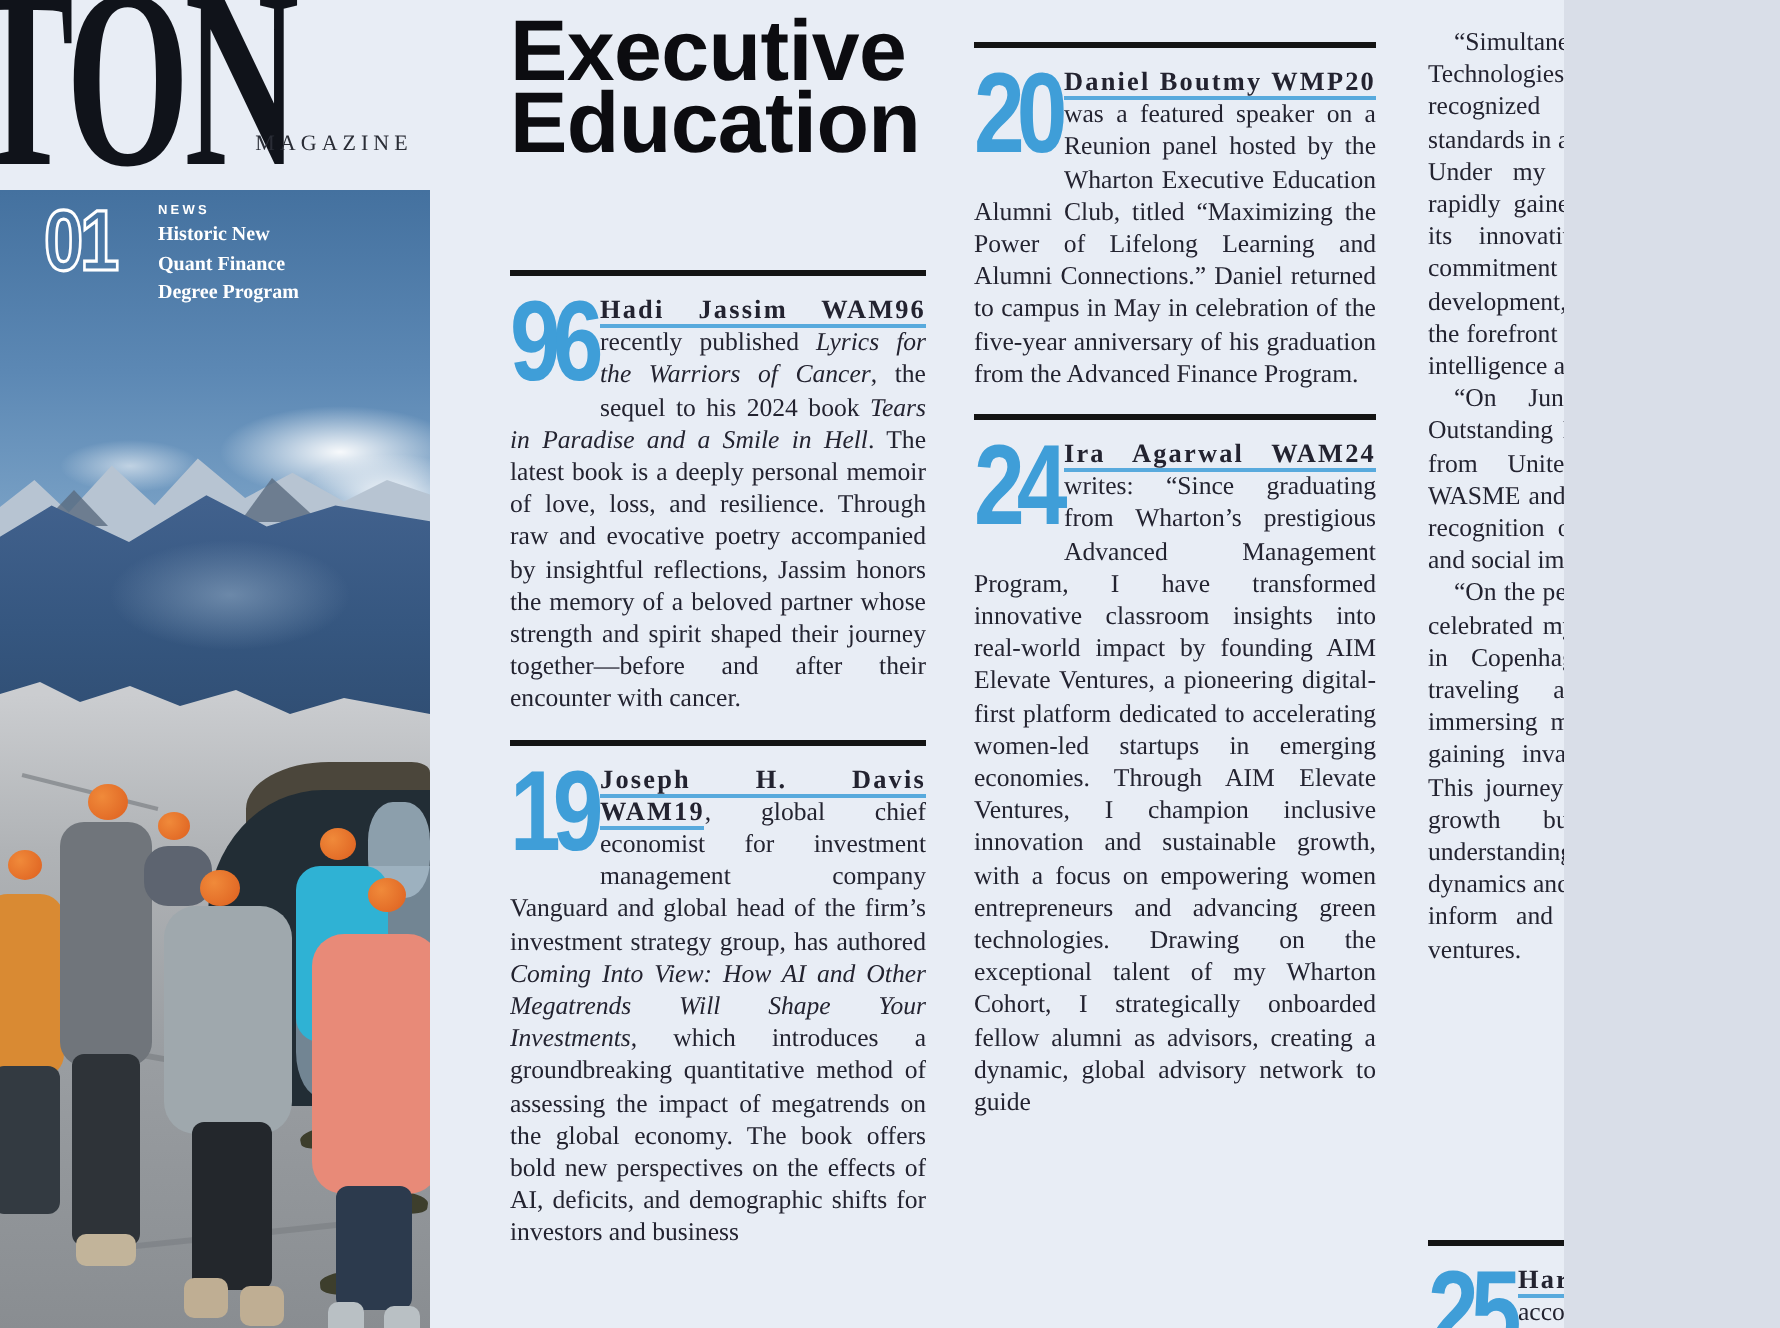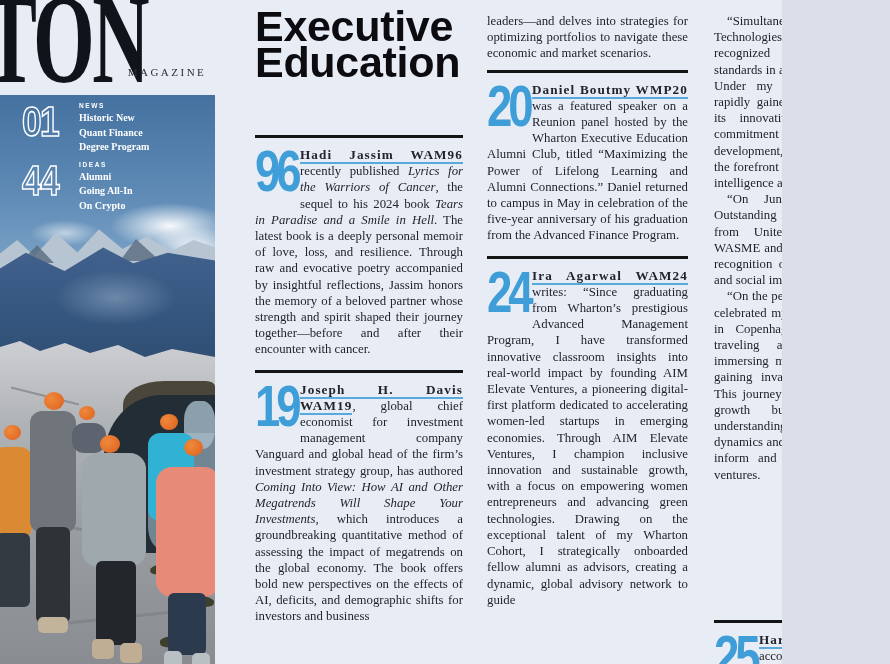--- a/index.html
+++ b/index.html
@@ -135,49 +135,39 @@
     <div class="toc">
       <div class="toc-item">
         <div class="toc-num">01</div>
         <div>
           <div class="toc-cat">NEWS</div>
           <div class="toc-title">Historic New
 Quant Finance
 Degree Program</div>
         </div>
       </div>
-      <div class="toc-item">
-        <div class="toc-num">44</div>
-        <div>
-          <div class="toc-cat">IDEAS</div>
-          <div class="toc-title">Alumni
-Going All-In
-On Crypto</div>
-        </div>
-      </div>
     </div>
   </div>
 
   <div class="col col1">
     <div class="section-heading">Executive
 Education</div>
     <div class="rule"></div>
     <div class="entry">
       <span class="dropnum">96</span>
       <span class="entry-name">Hadi Jassim WAM96</span><span><span> recently published </span><i>Lyrics for the Warriors of Cancer</i><span>, the sequel to his 2024 book </span><i>Tears in Paradise and a Smile in Hell</i><span>. The latest book is a deeply personal memoir of love, loss, and resilience. Through raw and evocative poetry accompanied by insightful reflections, Jassim honors the memory of a beloved partner whose strength and spirit shaped their journey together—before and after their encounter with cancer.</span></span>
     </div>
     <div class="rule" style="margin-top:12px;"></div>
     <div class="entry">
       <span class="dropnum">19</span>
       <span class="entry-name">Joseph H. Davis WAM19</span><span><span>, global chief economist for investment management company Vanguard and global head of the firm’s investment strategy group, has authored </span><i>Coming Into View: How AI and Other Megatrends Will Shape Your Investments</i><span>, which introduces a groundbreaking quantitative method of assessing the impact of megatrends on the global economy. The book offers bold new perspectives on the effects of AI, deficits, and demographic shifts for investors and business</span></span>
     </div>
   </div>
 
   <div class="col col2">
-    <p class="para">leaders—and delves into strategies for optimizing portfolios to navigate these economic and market scenarios.</p>
     <div class="rule"></div>
     <div class="entry">
       <span class="dropnum">20</span>
       <span class="entry-name">Daniel Boutmy WMP20</span><span><span> was a featured speaker on a Reunion panel hosted by the Wharton Executive Education Alumni Club, titled “Maximizing the Power of Lifelong Learning and Alumni Connections.” Daniel returned to campus in May in celebration of the five-year anniversary of his graduation from the Advanced Finance Program.</span></span>
     </div>
     <div class="rule" style="margin-top:12px;"></div>
     <div class="entry">
       <span class="dropnum">24</span>
       <span class="entry-name">Ira Agarwal WAM24</span><span><span> writes: “Since graduating from Wharton’s prestigious Advanced Management Program, I have transformed innovative classroom insights into real-world impact by founding AIM Elevate Ventures, a pioneering digital-first platform dedicated to accelerating women-led startups in emerging economies. Through AIM Elevate Ventures, I champion inclusive innovation and sustainable growth, with a focus on empowering women entrepreneurs and advancing green technologies. Drawing on the exceptional talent of my Wharton Cohort, I strategically onboarded fellow alumni as advisors, creating a dynamic, global advisory network to guide</span></span>
     </div>

